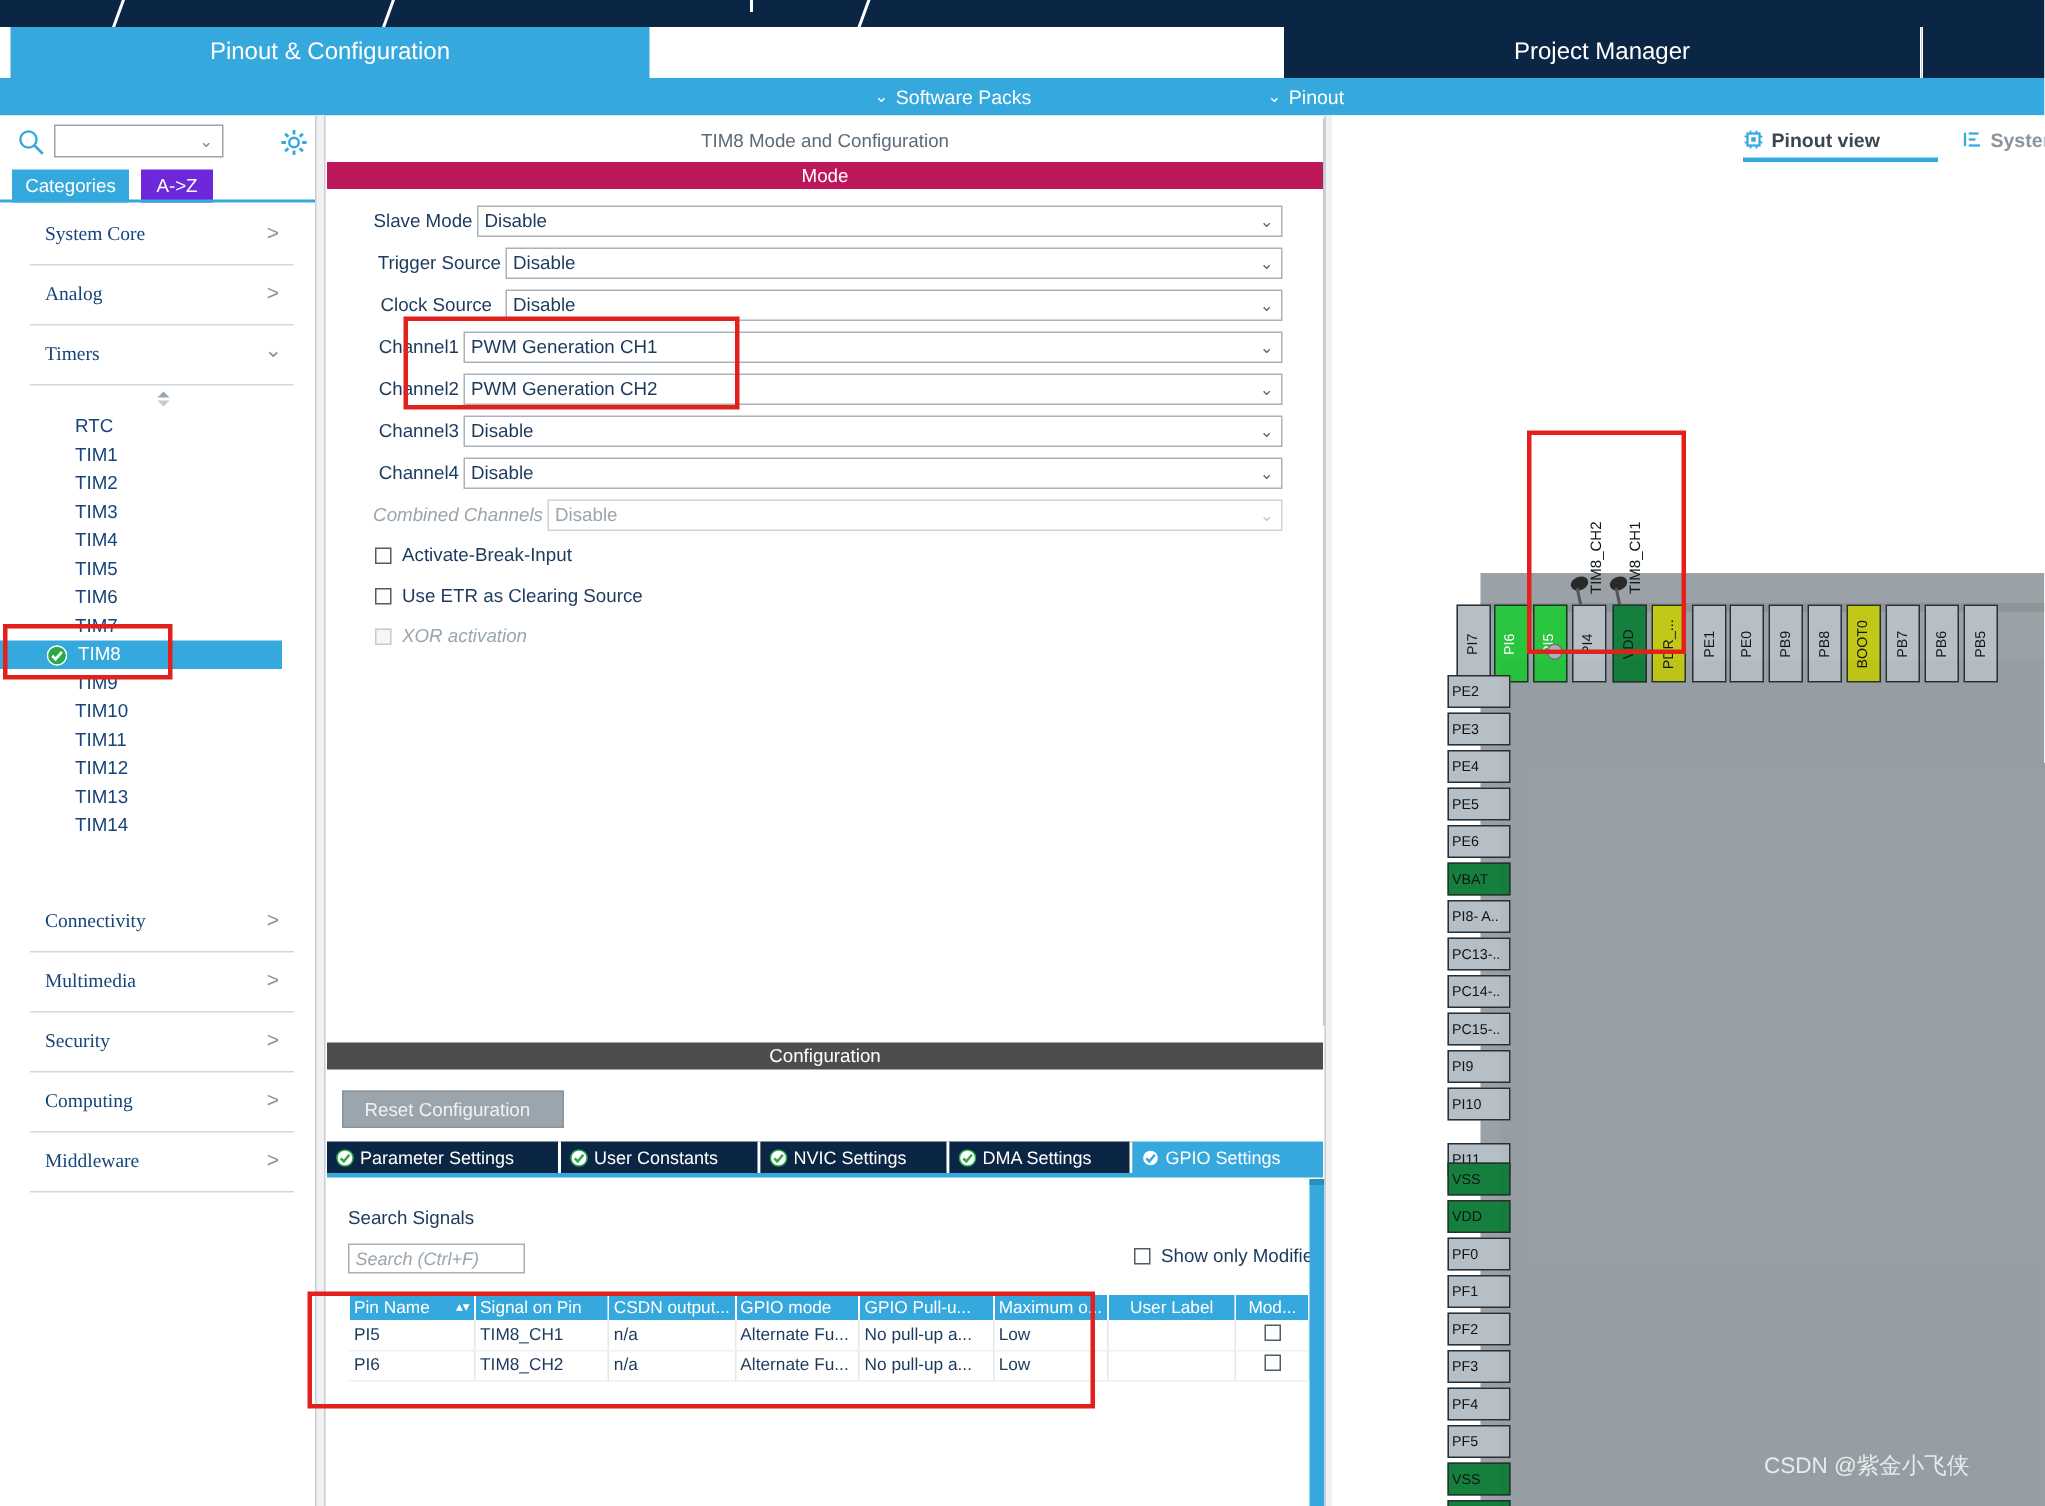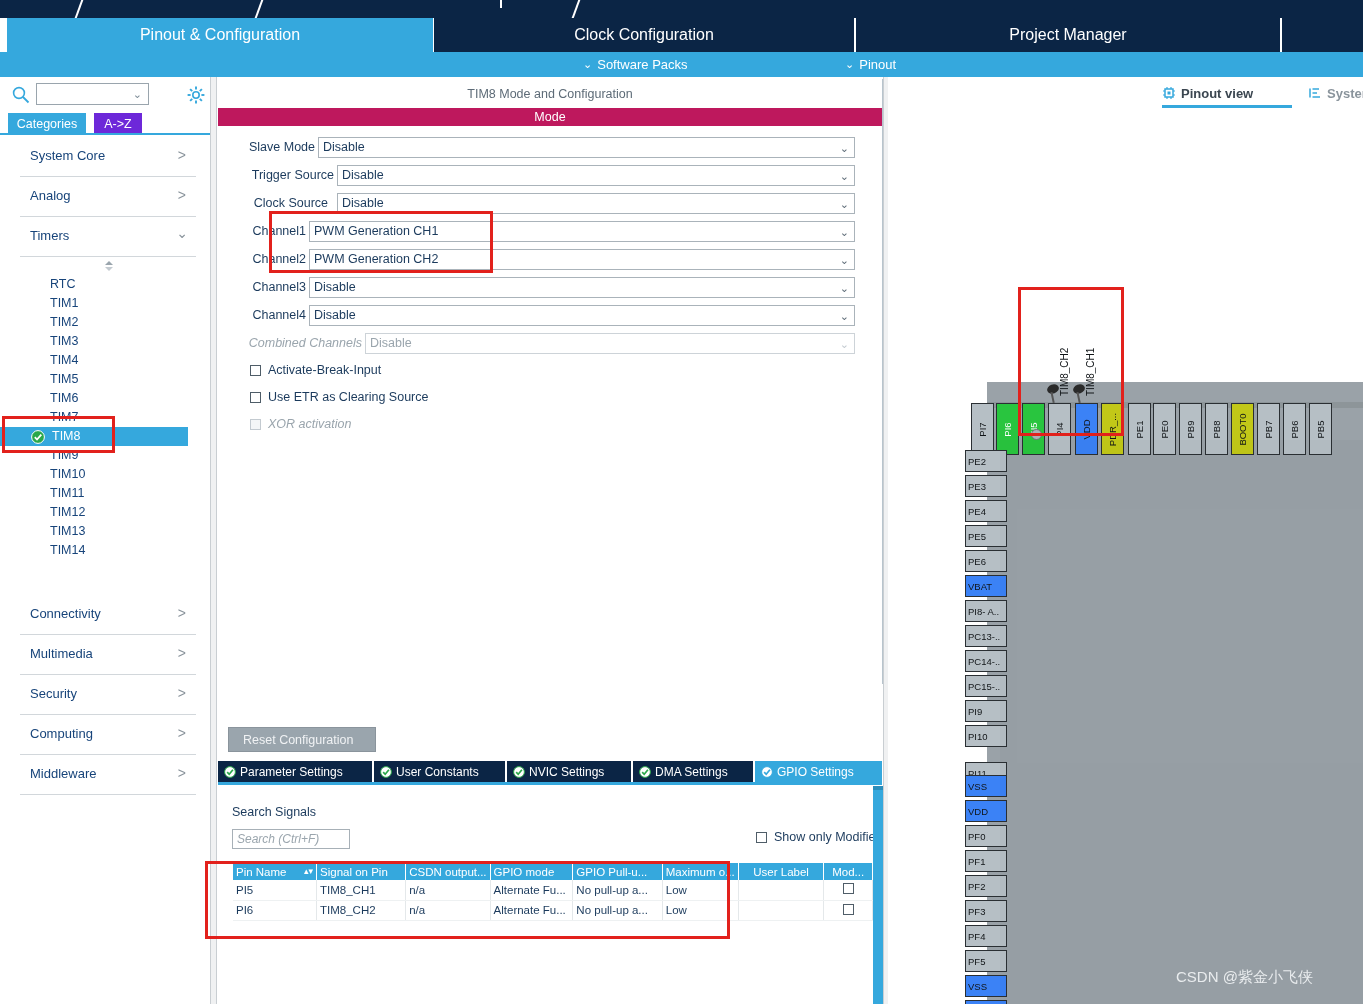--- a/index.html
+++ b/index.html
@@ -44,21 +44,21 @@
   #gear-icon { position:absolute; left:186px; top:6px; width:20px; height:20px; }
 
   #cattabs { position:absolute; left:0; top:36px; width:217px; height:22px; }
   .cattab { position:absolute; top:0; height:22px; display:flex; align-items:center; justify-content:center; font-size:12.5px; }
   .cattab.sel { background:#35a8dd; color:#ffffff; left:8px; width:78px; }
   .cattab.unsel { background:#6d28d9; color:#ffffff; left:94px; width:48px; }
   #cattabs-underline { position:absolute; left:0; top:56px; width:210px; height:2px; background:#35a8dd; }
 
   #catlist { position:absolute; left:0; top:60px; width:210px; height:860px; background:#ffffff; overflow:hidden; }
   .cat-group { position:relative; height:40px; }
-  .cat-group .cg-label { position:absolute; left:30px; top:11px; font-size:13px; color:#17447a; }
+  .cat-group .cg-label { position:absolute; left:30px; top:11px; font-size:13px; color:#17447a;font-family:Liberation Serif, serif; }
   .cat-group .cg-chev { position:absolute; right:24px; top:10px; font-size:14px; color:#8a949c; }
   .cat-group .cg-rule { position:absolute; left:20px; right:14px; bottom:0; height:1px; background:#d2d7db; }
 
   .spinner { position:relative; height:18px; }
   .spinner .sp { position:absolute; left:103px; top:3px; width:12px; height:12px; }
 
   .leaf { position:relative; height:19px; }
   .leaf .lf-label { position:absolute; left:50px; top:2px; font-size:12.5px; color:#17447a; }
   .leaf.active { background:#35a8dd; }
   .leaf.active .lf-label { color:#ffffff; left:52px; }
@@ -168,21 +168,21 @@
   .pin {
     position:absolute; background:#b6bfc5; border:1px solid #2a2f33;
     display:flex; align-items:center; justify-content:center;
     font-size:9.5px; color:#111518; overflow:hidden;
   }
   .pin.top { width:23px; height:52px; }
   .pin.top span { transform:rotate(-90deg); white-space:nowrap; display:block; }
   .pin.left { width:42px; height:22px; }
   .pin.left span { white-space:nowrap; font-size:9.5px; padding-left:2px; width:100%; text-align:left; }
   .pin.green { background:#29c53f; }
-  .pin.cream { background:#3b82f6; }
+  .pin.cream { background:#15803d; }
   .pin.olive { background:#c2c818; }
 
   .siglabel {
     position:absolute; font-size:10px; color:#111518;
     transform:rotate(-90deg); transform-origin:left top; white-space:nowrap;
   }
   .pushpin { position:absolute; width:18px; height:22px; }
 
   
   .redbox { position:absolute; border:3px solid #e2211c; pointer-events:none; }
@@ -199,23 +199,20 @@
 <div id="topstrip">
   <div class="slash" style="left:78px;"></div>
   <div class="slash" style="left:258px;"></div>
   <div class="slash" style="left:500px;height:10px;top:-2px;transform:rotate(0deg);"></div>
   <div class="slash" style="left:575px;"></div>
 </div>
 
 <div id="tabbar">
   <div class="maintab active" style="left:7px;width:427px;">
     <span>Pinout &amp; Configuration</span>
-  </div>
-  <div class="maintab" style="left:434px;width:421px;">
-    <span>Clock Configuration</span>
   </div>
   <div class="maintab" style="left:856px;width:425px;">
     <span>Project Manager</span>
   </div>
   <div class="maintab" style="left:1282px;width:81px;border-right:none;"></div>
 </div>
 
 <div id="subbar">
   <div class="subitem" style="left:583px;">
     <span class="chev">⌄</span>
@@ -453,20 +450,21 @@
   </div>
   <div class="check-row" style="top:311px;">
     <span class="cbx"></span>
     <span class="cb-label">Use ETR as Clearing Source</span>
   </div>
   <div class="check-row" style="top:338px;">
     <span class="cbx dim"></span>
     <span class="cb-label dim">XOR activation</span>
   </div>
 
+  <div id="cfg-band">Configuration</div>
   <div id="reset-btn">
     <span>Reset Configuration</span>
   </div>
 
   <div id="cfg-tabs">
     <div class="cfgtab" style="left:0px;width:156px;">
       <svg class="tick" viewBox="0 0 12 12">
         <circle cx="6" cy="6" r="5.4" fill="#ffffff"></circle>
         <circle cx="6" cy="6" r="5.4" fill="none" stroke="#2aa84a" stroke-width="1"></circle>
         <polyline points="3.2,6.2 5.2,8.3 8.9,3.8" fill="none" stroke="#2aa84a" stroke-width="1.7"></polyline>

